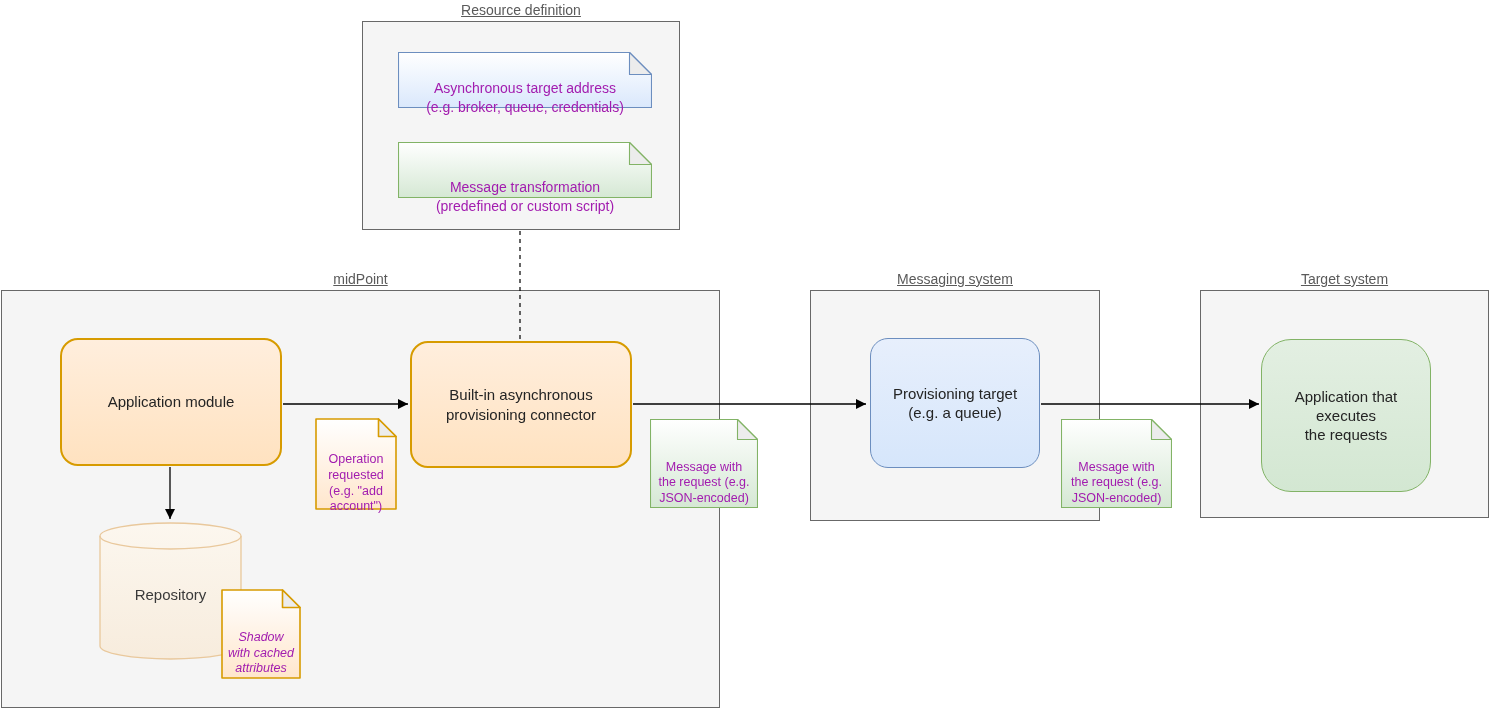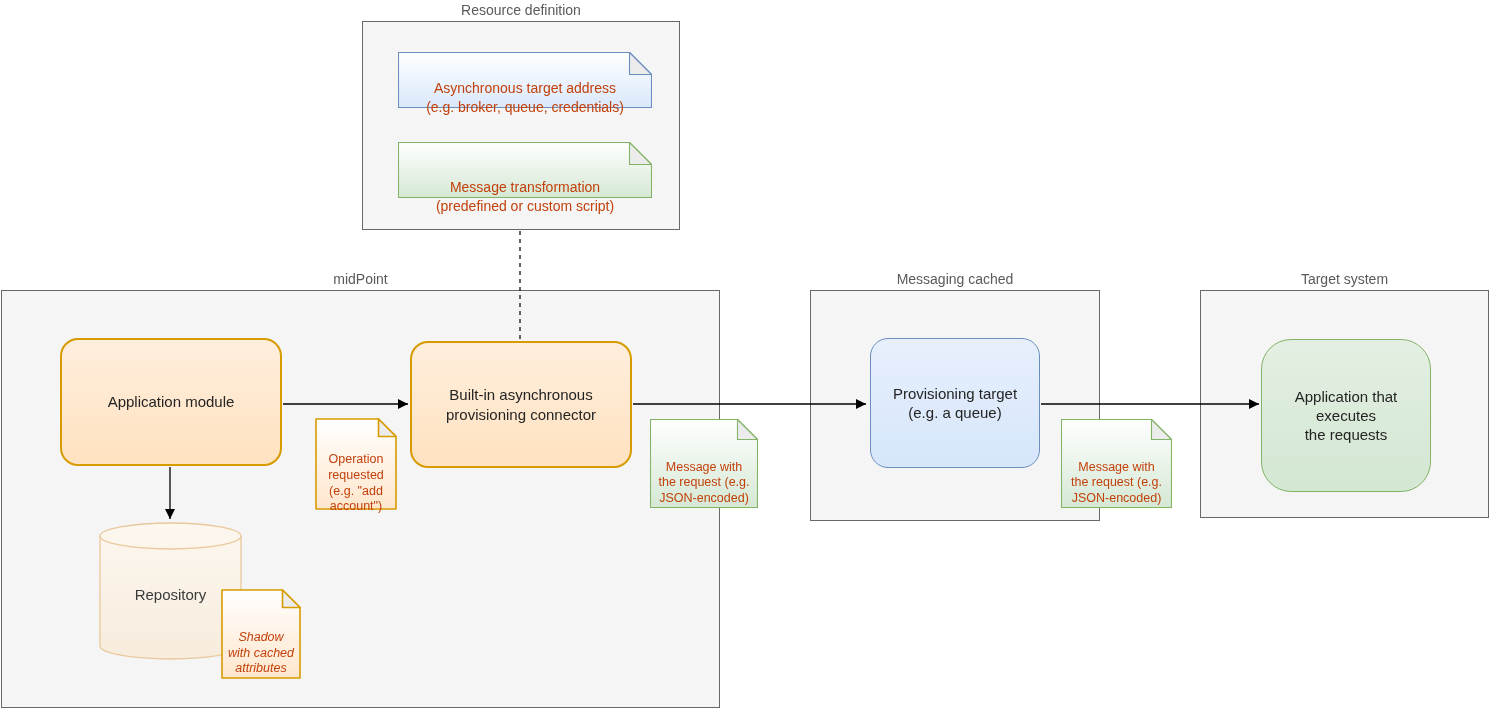--- a/index.html
+++ b/index.html
@@ -1,33 +1,33 @@
 <!DOCTYPE html>
 <html><head>
 <meta charset="utf-8">
 <style>
   html,body{margin:0;padding:0;background:#ffffff;}
   body{font-family:"Liberation Sans", sans-serif;}
   #canvas{position:relative;width:1491px;height:710px;background:#ffffff;overflow:hidden;}
 
   .container{position:absolute;background:#f5f5f5;border:1px solid #686868;box-sizing:border-box;z-index:1;}
-  .container-label{position:absolute;font-size:14px;color:#5a5a5a;text-align:center;z-index:1;line-height:16px;}
+  .container-label{position:absolute;font-size:14px;color:#5a5a5a;text-align:center;z-index:1;line-height:16px;text-decoration:underline;}
 
   .arrows{position:absolute;left:0;top:0;width:1491px;height:710px;z-index:2;pointer-events:none;}
 
   .shape{position:absolute;box-sizing:border-box;border-radius:18px;display:flex;align-items:center;justify-content:center;
          text-align:center;font-size:15px;color:#242424;white-space:pre-line;line-height:1.27;z-index:3;}
   .shape-orange{background:linear-gradient(180deg,#ffeedd,#ffe2c0);border:2px solid #d79b00;}
   .shape-blue{background:linear-gradient(180deg,#e7effc,#d6e6fb);border:1px solid #6c8ebf;}
   .shape-green{background:linear-gradient(180deg,#e3efe2,#d3e7d2);border:1px solid #82b366;}
 
   .note{position:absolute;z-index:4;}
   .note svg{position:absolute;left:0;top:0;display:block;}
   .note-text{position:absolute;left:0;top:0;right:0;bottom:0;display:flex;align-items:center;justify-content:center;
-             text-align:center;white-space:pre-line;color:#c2410c;margin-top:35px;}
+             text-align:center;white-space:pre-line;color:#a21caf;margin-top:35px;}
   .note-large .note-text{font-size:14px;line-height:1.32;}
   .note-small .note-text{font-size:12.5px;line-height:1.25;padding-top:4px;}
 
   .cylinder{position:absolute;z-index:2;}
   .cylinder svg{position:absolute;left:0;top:0;display:block;}
   .cylinder-label{position:absolute;left:0;top:64px;width:100%;text-align:center;font-size:15px;color:#3a3a3a;}
 </style>
 </head>
 <body>
 
@@ -53,21 +53,21 @@
       </linearGradient>
     </defs>
   </svg>
 
   <div class="container-label" style="left:362px;top:2px;width:318px;">Resource definition</div>
   <div class="container" style="left:362px;top:21px;width:318px;height:209px;"></div>
 
   <div class="container-label" style="left:1px;top:271px;width:719px;">midPoint</div>
   <div class="container" style="left:1px;top:290px;width:719px;height:418px;"></div>
 
-  <div class="container-label" style="left:810px;top:271px;width:290px;">Messaging cached</div>
+  <div class="container-label" style="left:810px;top:271px;width:290px;">Messaging system</div>
   <div class="container" style="left:810px;top:290px;width:290px;height:231px;"></div>
 
   <div class="container-label" style="left:1200px;top:271px;width:289px;">Target system</div>
   <div class="container" style="left:1200px;top:290px;width:289px;height:228px;"></div>
 
   <svg class="arrows">
     <defs>
       <marker id="arrowHead" markerUnits="userSpaceOnUse" markerWidth="12" markerHeight="12" refX="11" refY="6" orient="auto">
         <path d="M1,1 L11,6 L1,11 Z" fill="#000000"></path>
       </marker>

